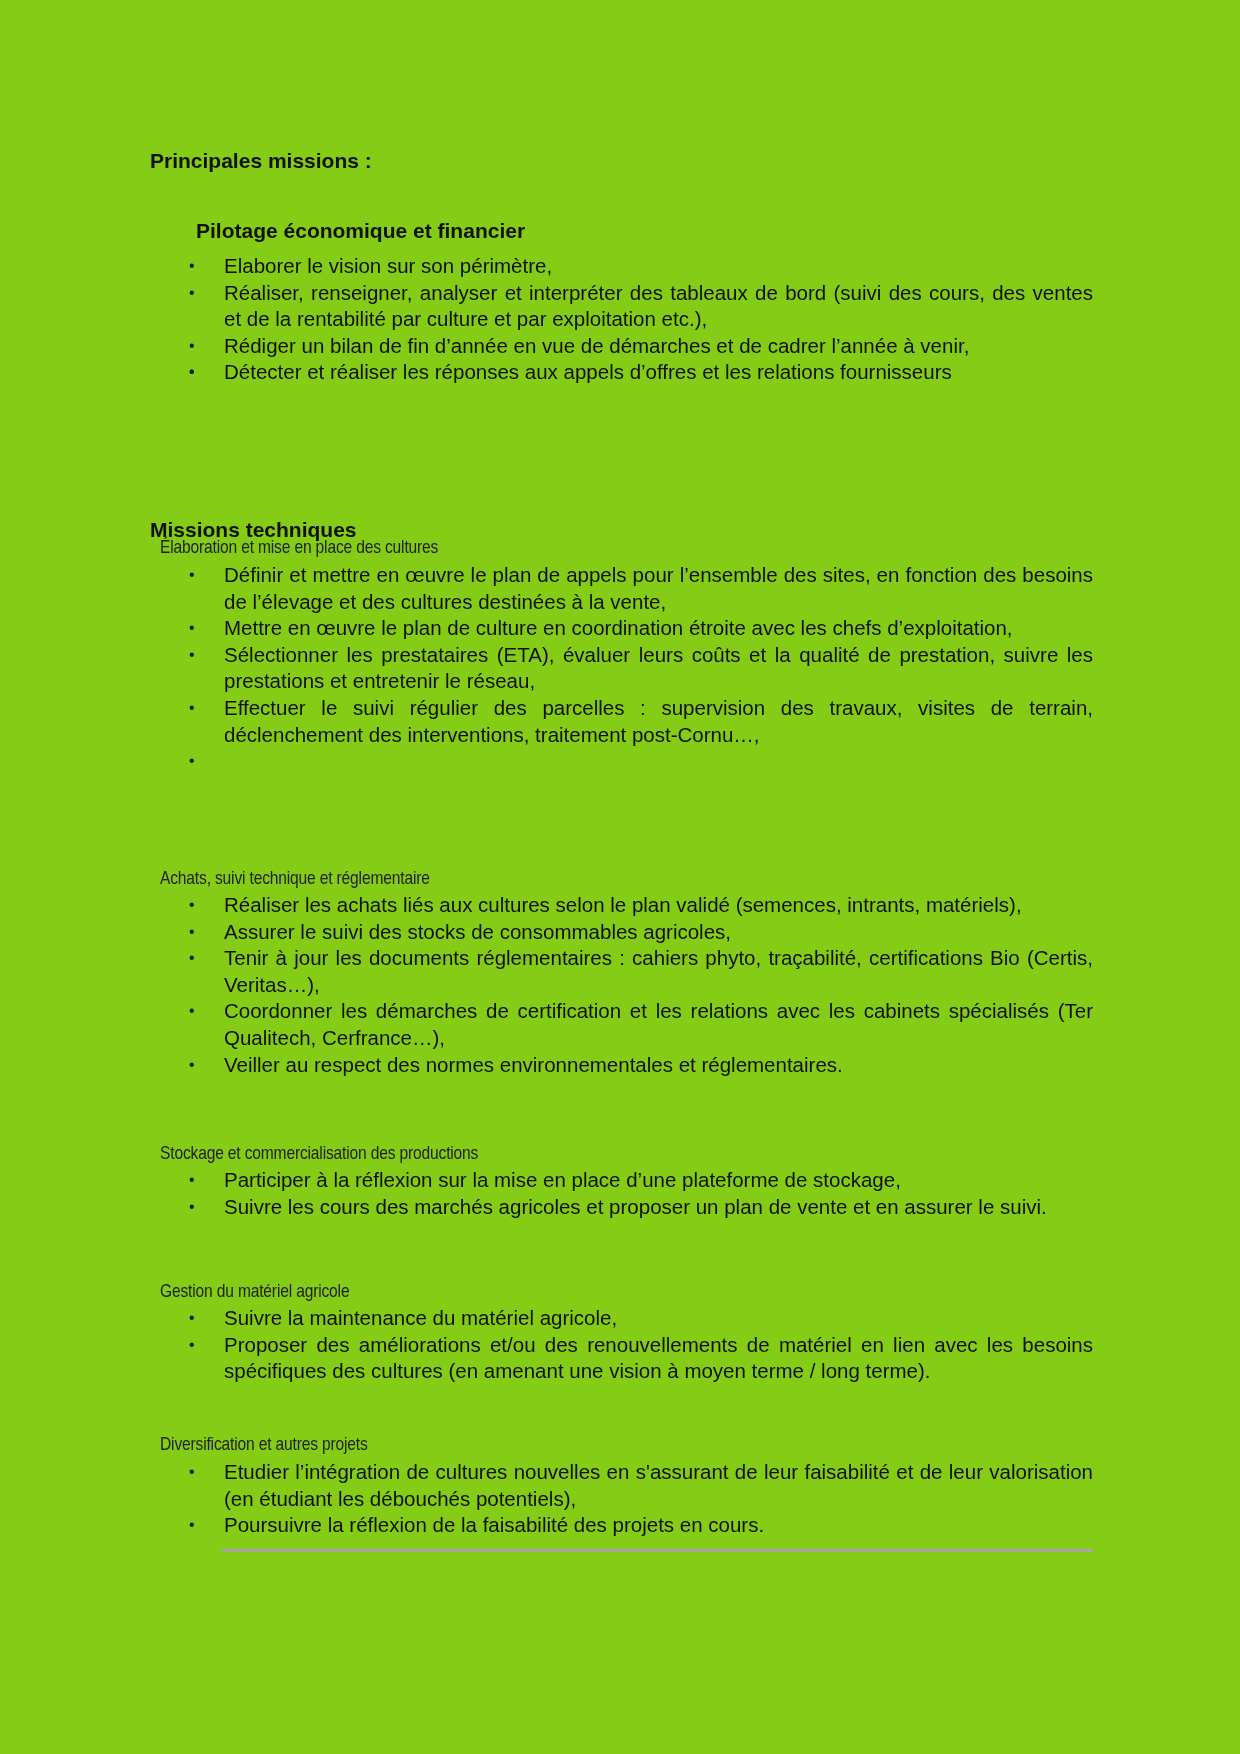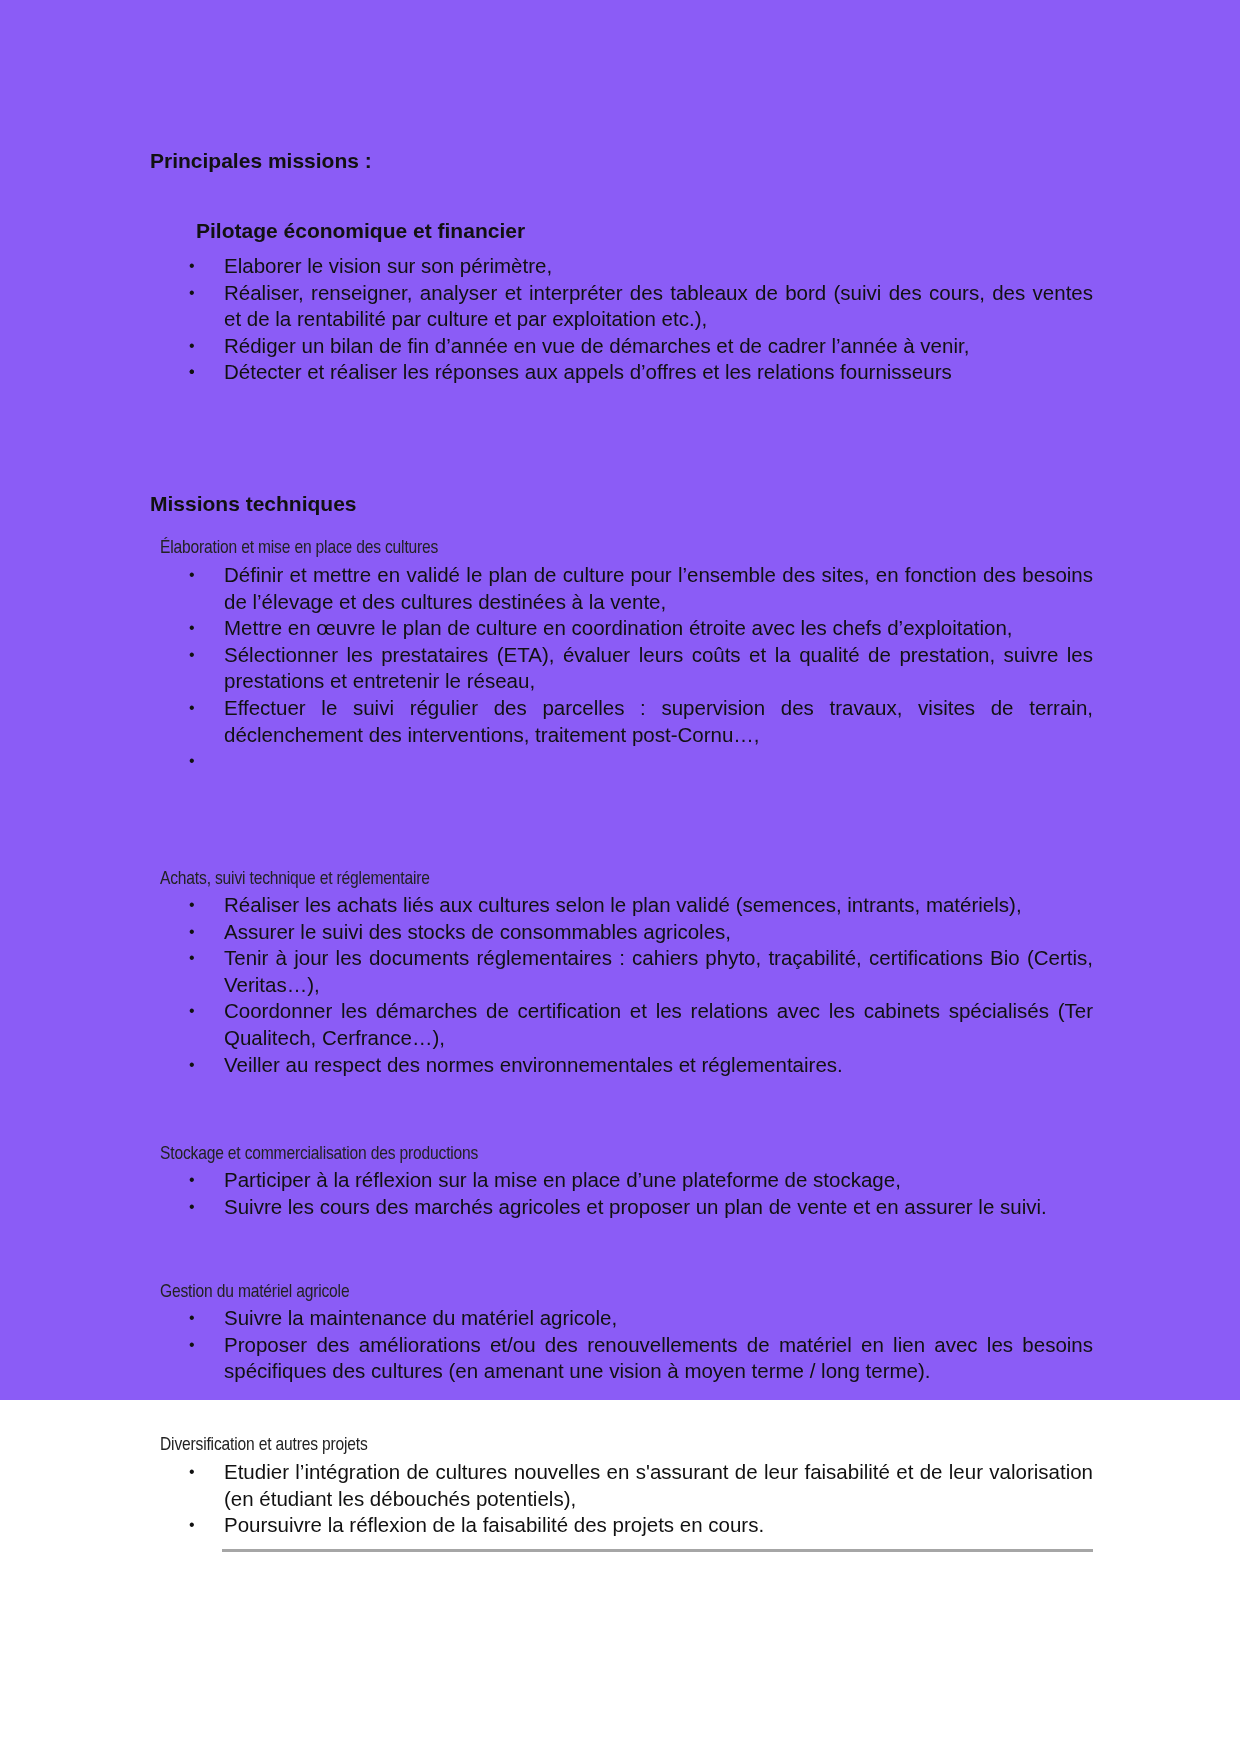--- a/index.html
+++ b/index.html
@@ -1,17 +1,17 @@
 <!DOCTYPE html>
 <html><head>
   <meta charset="utf-8">
   <style>
     html, body { margin: 0; padding: 0; background: #ffffff; }
     body { width: 1240px; height: 1754px; position: relative; overflow: hidden; color: #111111; }
-    .page { position: absolute; left: 0; top: 0; width: 1240px; height: 1400px; background: #8b5cf6; }
+    .page { position: absolute; left: 0; top: 0; width: 1240px; height: 1754px; background: #84cc16; }
 
     .h-main, .h-section {
       position: absolute; left: 150px; margin: 0;
       font-family: "Liberation Sans", sans-serif; font-weight: bold;
       font-size: 21px; line-height: 26px; white-space: nowrap; color: #111;
     }
     .h-sub {
       position: absolute; left: 160px; margin: 0;
       font-family: "Liberation Sans", sans-serif; font-weight: normal;
       font-size: 19px; line-height: 24px; white-space: nowrap; color: #222;
@@ -45,25 +45,25 @@
 
   <h2 class="h-section" style="top:218px;margin-left:46px;">Pilotage économique et financier</h2>
   <ul class="blist" style="top:253px;">
     <li><span class="bullet">•</span><span>Elaborer le vision sur son périmètre,</span></li>
     <li><span class="bullet">•</span><span>Réaliser, renseigner, analyser et interpréter des tableaux de bord (suivi des cours, des ventes et de la rentabilité par culture et par exploitation etc.),</span></li>
     <li><span class="bullet">•</span><span>Rédiger un bilan de fin d’année en vue de démarches et de cadrer l’année à venir,</span></li>
     <li><span class="bullet">•</span></li>
     <li><span class="bullet">•</span><span>Détecter et réaliser les réponses aux appels d’offres et les relations fournisseurs</span></li>
   </ul>
 
-  <h2 class="h-section" style="top:491px;text-align:right;">Missions techniques</h2>
+  <h2 class="h-section" style="top:517px;text-align:right;">Missions techniques</h2>
 
   <h3 class="h-sub" style="top:535px;">Élaboration et mise en place des cultures</h3>
   <ul class="blist" style="top:562px;">
-    <li><span class="bullet">•</span><span>Définir et mettre en validé le plan de culture pour l’ensemble des sites, en fonction des besoins de l’élevage et des cultures destinées à la vente,</span></li>
+    <li><span class="bullet">•</span><span>Définir et mettre en œuvre le plan de appels pour l’ensemble des sites, en fonction des besoins de l’élevage et des cultures destinées à la vente,</span></li>
     <li><span class="bullet">•</span><span>Mettre en œuvre le plan de culture en coordination étroite avec les chefs d’exploitation,</span></li>
     <li><span class="bullet">•</span><span>Sélectionner les prestataires (ETA), évaluer leurs coûts et la qualité de prestation, suivre les prestations et entretenir le réseau,</span></li>
     <li><span class="bullet">•</span><span>Effectuer le suivi régulier des parcelles : supervision des travaux, visites de terrain, déclenchement des interventions, traitement post-Cornu…,</span></li>
     <li><span class="bullet">•</span></li>
   </ul>
 
   <h3 class="h-sub" style="top:866px;">Achats, suivi technique et réglementaire</h3>
   <ul class="blist" style="top:892px;">
     <li><span class="bullet">•</span><span>Réaliser les achats liés aux cultures selon le plan validé (semences, intrants, matériels),</span></li>
     <li><span class="bullet">•</span><span>Assurer le suivi des stocks de consommables agricoles,</span></li>

